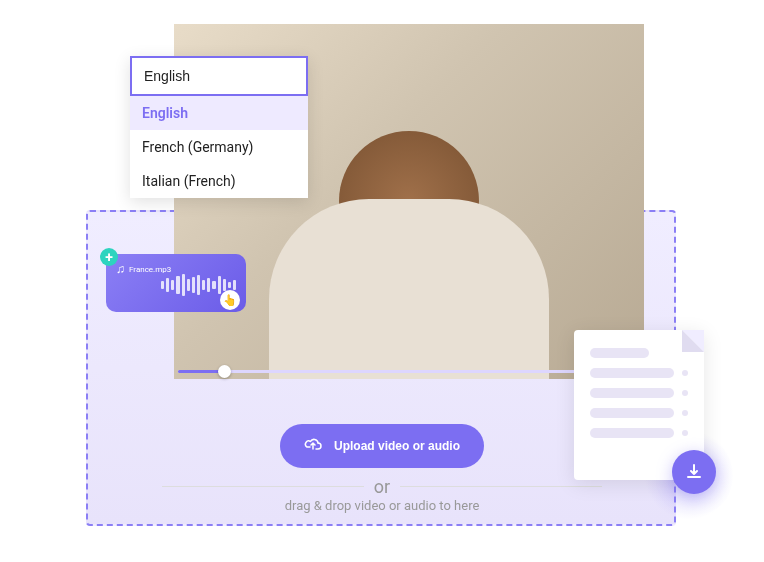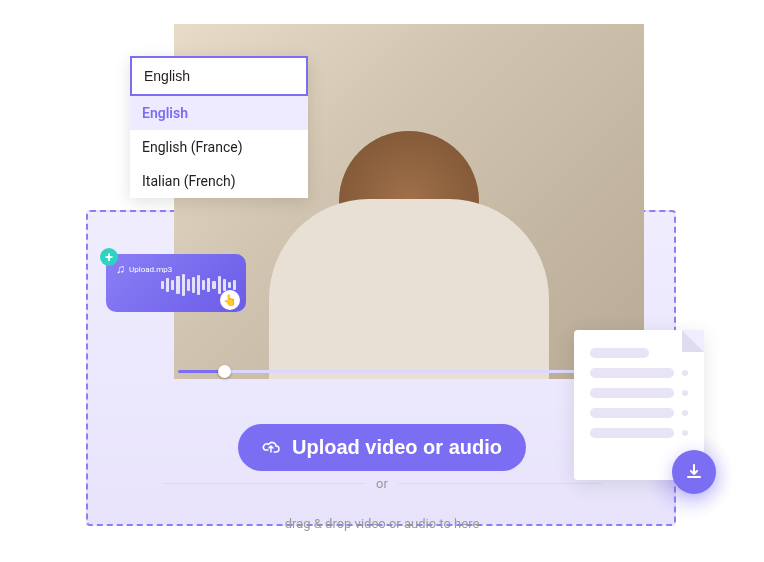--- a/index.html
+++ b/index.html
@@ -200,55 +200,55 @@
     .upload-button {
       position: absolute;
       left: 50%;
       top: 424px;
       transform: translateX(-50%);
       background: #7c6ef2;
       color: #fff;
       border: none;
       padding: 12px 24px;
       border-radius: 24px;
-      font-size: 20px;
+      font-size: 12px;
       font-weight: 600;
       display: flex;
-      align-items: flex-end;
+      align-items: center;
       gap: 12px;
       cursor: pointer;
     }
     .cloud-icon {
       font-size: 16px;
     }
     
     .or-divider {
       position: absolute;
       left: 50%;
       top: 476px;
       transform: translateX(-50%);
       color: #999;
-      font-size: 13px;
+      font-size: 18px;
       width: 440px;
       text-align: center;
       display: flex;
       align-items: center;
       gap: 10px;
     }
     .or-divider::before, .or-divider::after {
       content: '';
       flex: 1;
       height: 1px;
       background: #ddd;
     }
     
     .drag-hint {
       position: absolute;
       left: 50%;
-      top: 516px;
+      top: 498px;
       transform: translateX(-50%);
       color: #999;
       font-size: 13px;
     }
     
     
     .document-card {
       position: absolute;
       right: 60px;
       top: 330px;
@@ -340,30 +340,30 @@
 
 <div class="progress-bar">
   <div class="progress-fill"></div>
   <div class="progress-thumb"></div>
 </div>
 
 <div class="language-dropdown">
   <input class="dropdown-input" value="English" style="">
   <ul class="dropdown-list">
     <li class="dropdown-item selected">English</li>
-    <li class="dropdown-item">English (France)</li>
+    <li class="dropdown-item">French (Germany)</li>
     <li class="dropdown-item">Italian (French)</li>
   </ul>
 </div>
 
 <div class="audio-widget">
   <div class="add-badge">+</div>
   <div class="audio-content">
     <span class="music-icon">♫</span>
-    <span class="audio-label">Upload.mp3</span>
+    <span class="audio-label">France.mp3</span>
   </div>
   <div class="waveform">
     <span style="height:8px"></span>
       <span style="height:14px"></span>
       <span style="height:10px"></span>
     <span style="height:18px"></span>
       <span style="height:22px"></span>
       <span style="height:12px"></span>
     <span style="height:16px"></span>
       <span style="height:20px"></span>

